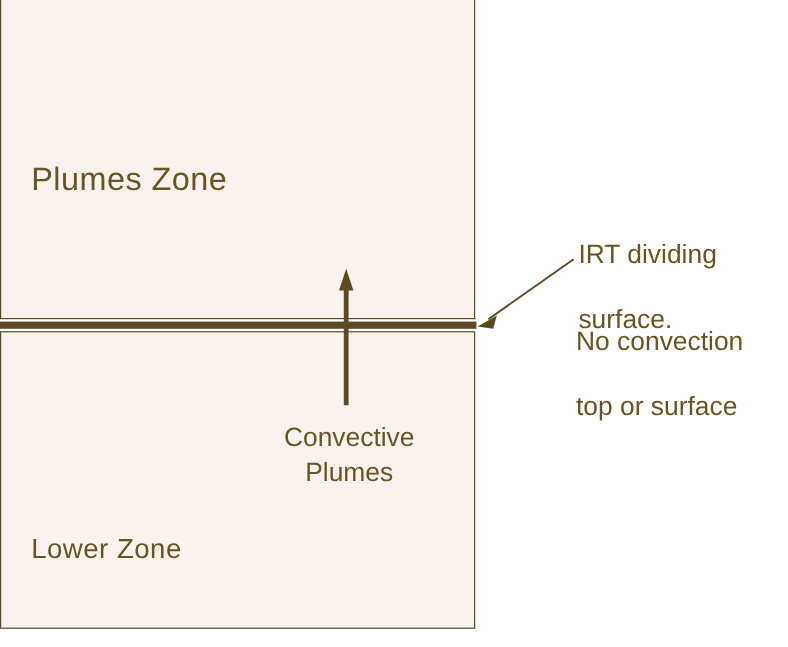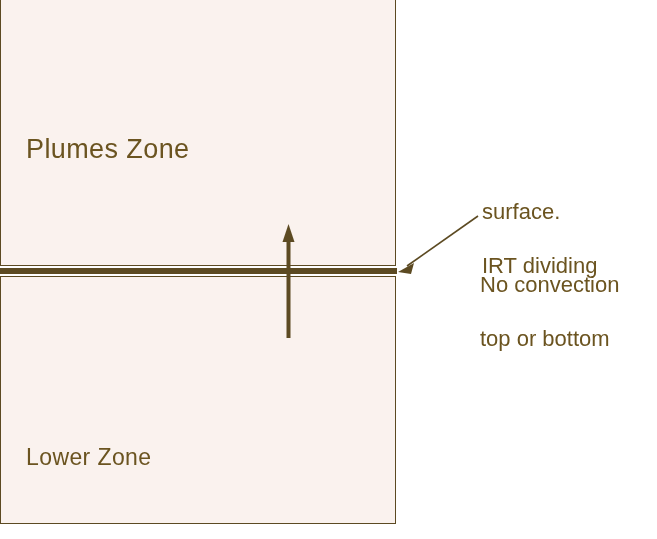--- a/index.html
+++ b/index.html
@@ -125,29 +125,33 @@
 
   <div class="zone-label" id="upper-zone-label">Plumes Zone</div>
 
   <div class="zone-label" id="lower-zone-label">Lower Zone</div>
 
   <svg id="plume-arrow" viewBox="0 0 34 118">
     <line x1="16.5" y1="118" x2="16.5" y2="16" stroke="#5c4a22" stroke-width="4"></line>
     <polygon points="16.5,4 10.5,22 22.5,22" fill="#5c4a22"></polygon>
   </svg>
 
+  <div id="plume-label">
+    <div>Convective</div>
+    <div>Plumes</div>
+  </div>
 
   <svg id="callout-arrow" viewBox="0 0 96 76">
     <line x1="86" y1="10" x2="15" y2="60" stroke="#5c4a22" stroke-width="1.6"></line>
     <polygon points="6,66 22,57 19,68" fill="#5c4a22"></polygon>
   </svg>
 
   <div class="annotation" id="annotation-irt">
+    <div>IRT dividing</div>
     <div>surface.</div>
-    <div>IRT dividing</div>
   </div>
 
   <div class="annotation" id="annotation-convection">
     <div>No convection</div>
-    <div>top or bottom</div>
+    <div>top or surface</div>
   </div>
 
 </div>
 
 </body></html>

